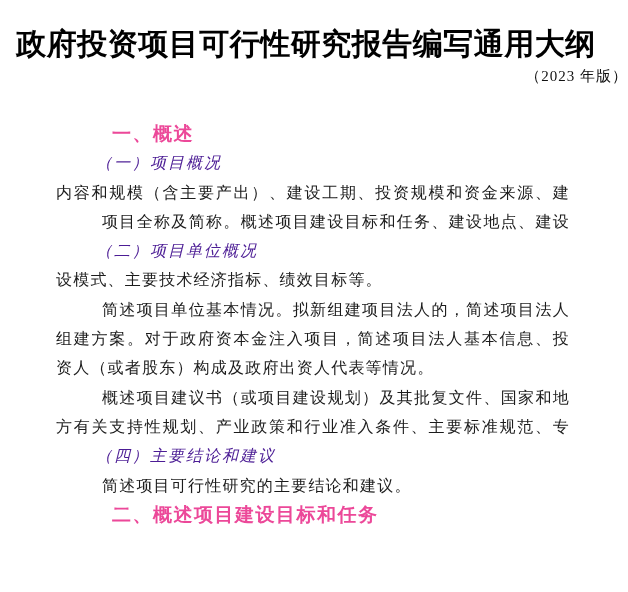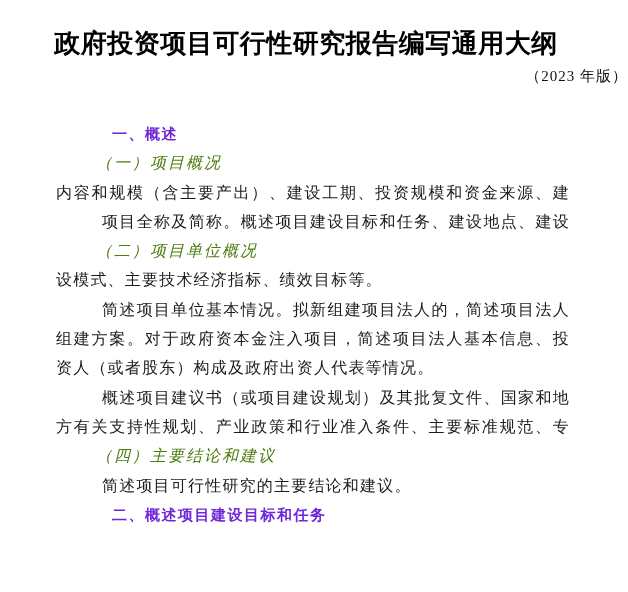--- a/index.html
+++ b/index.html
@@ -9,21 +9,21 @@
     height: 592px;
     background: #ffffff;
     overflow: hidden;
     font-family: "Liberation Serif", serif;
     color: #1c1c1c;
   }
   .doc-title {
     position: absolute;
     top: 29px; left: 0; right: 16px;
     text-align: center;
-    font-size: 26px;
+    font-size: 30px;
     line-height: 30px;
     font-weight: bold;
     color: #000000;
     letter-spacing: 0.5px;
     font-family: "Liberation Serif", serif;
   }
   .doc-subtitle {
     position: absolute;
     top: 66px; left: 0; right: 0;
     text-align: right;
@@ -50,31 +50,31 @@
   .j {
     text-align: justify;
     text-align-last: justify;
   }
   
   .i1 { text-indent: 46px; }
   
   .h1 {
     text-indent: 56px;
     font-weight: bold;
-    color: #6d28d9;
+    color: #ec4899;
     font-family: "Liberation Sans", sans-serif;
-    font-size: 15px;
+    font-size: 19px;
     letter-spacing: 1.5px;
   }
   
   .h2 {
     text-indent: 40px;
     font-style: italic;
     letter-spacing: 2px;
-    color: #4d7c0f;
+    color: #4c1d95;
   }
 </style>
 </head>
 <body>
 
 <div class="page">
 
   <div class="doc-title">政府投资项目可行性研究报告编写通用大纲</div>
 
   <div class="doc-subtitle">（2023 年版）</div>

